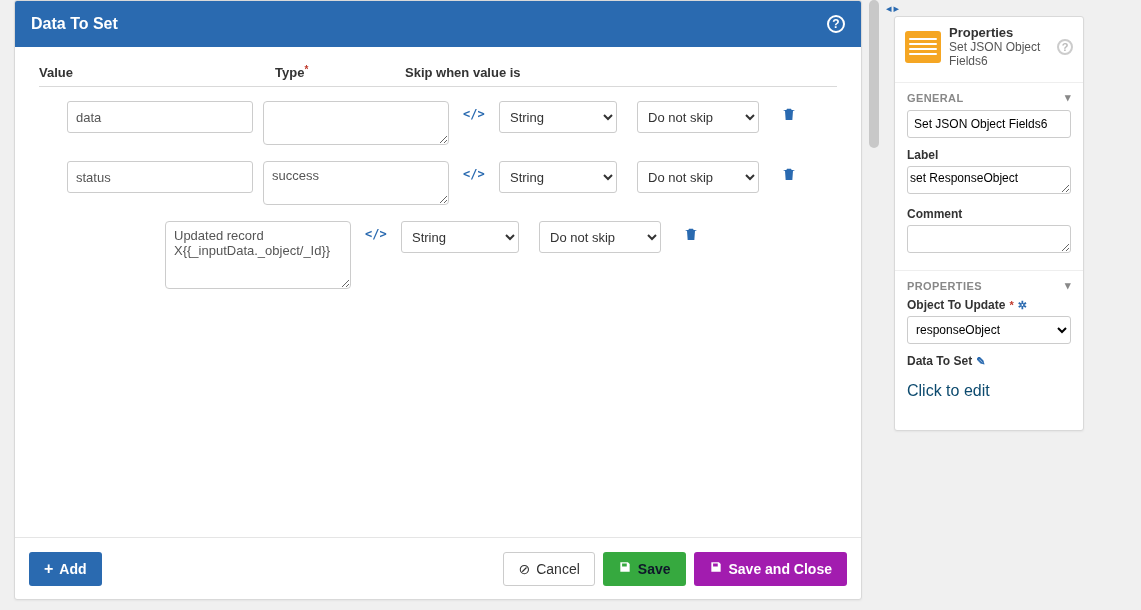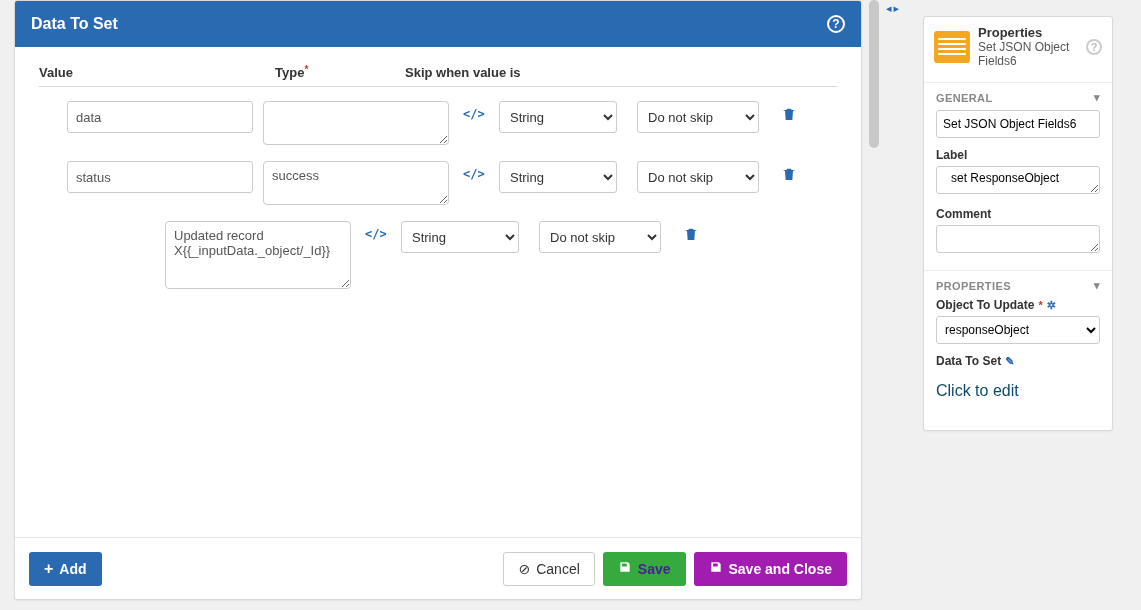--- a/index.html
+++ b/index.html
@@ -136,21 +136,21 @@
     padding: 0 14px;
     font-size: 14px;
     display: inline-flex;
     align-items: center;
     gap: 6px;
     cursor: pointer;
     border: 1px solid transparent;
   }
   .btn.add { background:#2a6ab0; color:#fff; font-weight:600;}
   .btn.cancel { background:#fff; color:#333; border:1px solid #ccc; }
-  .btn.save { background:#36a93f; color:#4c1d95; font-weight:600;}
+  .btn.save { background:#36a93f; color:#0f172a; font-weight:600;}
   .btn.saveclose { background:#a21caf; color:#fff; font-weight:600;}
   .plus-icon { font-size:16px; font-weight:700; }
   .floppy svg { width:14px; height:14px; }
   
   
   .fake-scrollbar {
     position:absolute;
     left: 866px; top:0; width:16px; height:600px;
     background: #f0f0f0;
   }
@@ -166,21 +166,21 @@
     left: 886px; top: 2px;
     color:#2a6ab0;
     font-size:11px;
     display:flex;
     gap:2px;
   }
 
   
   .props-panel {
     position: absolute;
-    left: 923px; top: 16px;
+    left: 894px; top: 16px;
     width: 190px;
     background: #fff;
     border: 1px solid #d9d9d9;
     border-radius: 3px;
     box-shadow: 0 1px 2px rgba(0,0,0,0.05);
     padding-bottom: 24px;
   }
   .props-header {
     display: flex;
     align-items: center;
@@ -208,21 +208,21 @@
   }
   .section-hdr .chev { color:#888; font-size:11px; cursor:pointer;}
   .field { padding: 2px 12px 8px; }
   .field-label { font-size:12px; font-weight:700; margin-bottom:4px; display:flex; align-items:center; gap:4px;}
   .field-label .star{ color:#c0392b; font-size:11px;}
   .field-label .gear{ color:#2a6ab0; font-size:11px; cursor:pointer;}
   .pinput {
     width:100%; height:28px; border:1px solid #ccc; border-radius:3px;
     padding:4px 6px; font-size:12px;
   }
-  .ptextarea { width:100%; height:28px; border:1px solid #ccc; border-radius:3px; padding:4px 14px; font-size:12px; resize:both; font-family:inherit;}
+  .ptextarea { width:100%; height:28px; border:1px solid #ccc; border-radius:3px; padding:4px 2px; font-size:12px; resize:both; font-family:inherit;}
   .pselect { width:100%; height:28px; border:1px solid #ccc; border-radius:3px; padding:3px 4px; font-size:12px; background:#fff;}
   .edit-link { color:#0c4a6e; font-size:16px; cursor:pointer; padding:2px 12px 6px; display:block;}
   .pencil { color:#2a6ab0; font-size:11px; cursor:pointer;}
 </style>
 </head>
 <body>
 
 <div class="main-area">
   <div class="dialog-header">
     <span>Data To Set</span>

